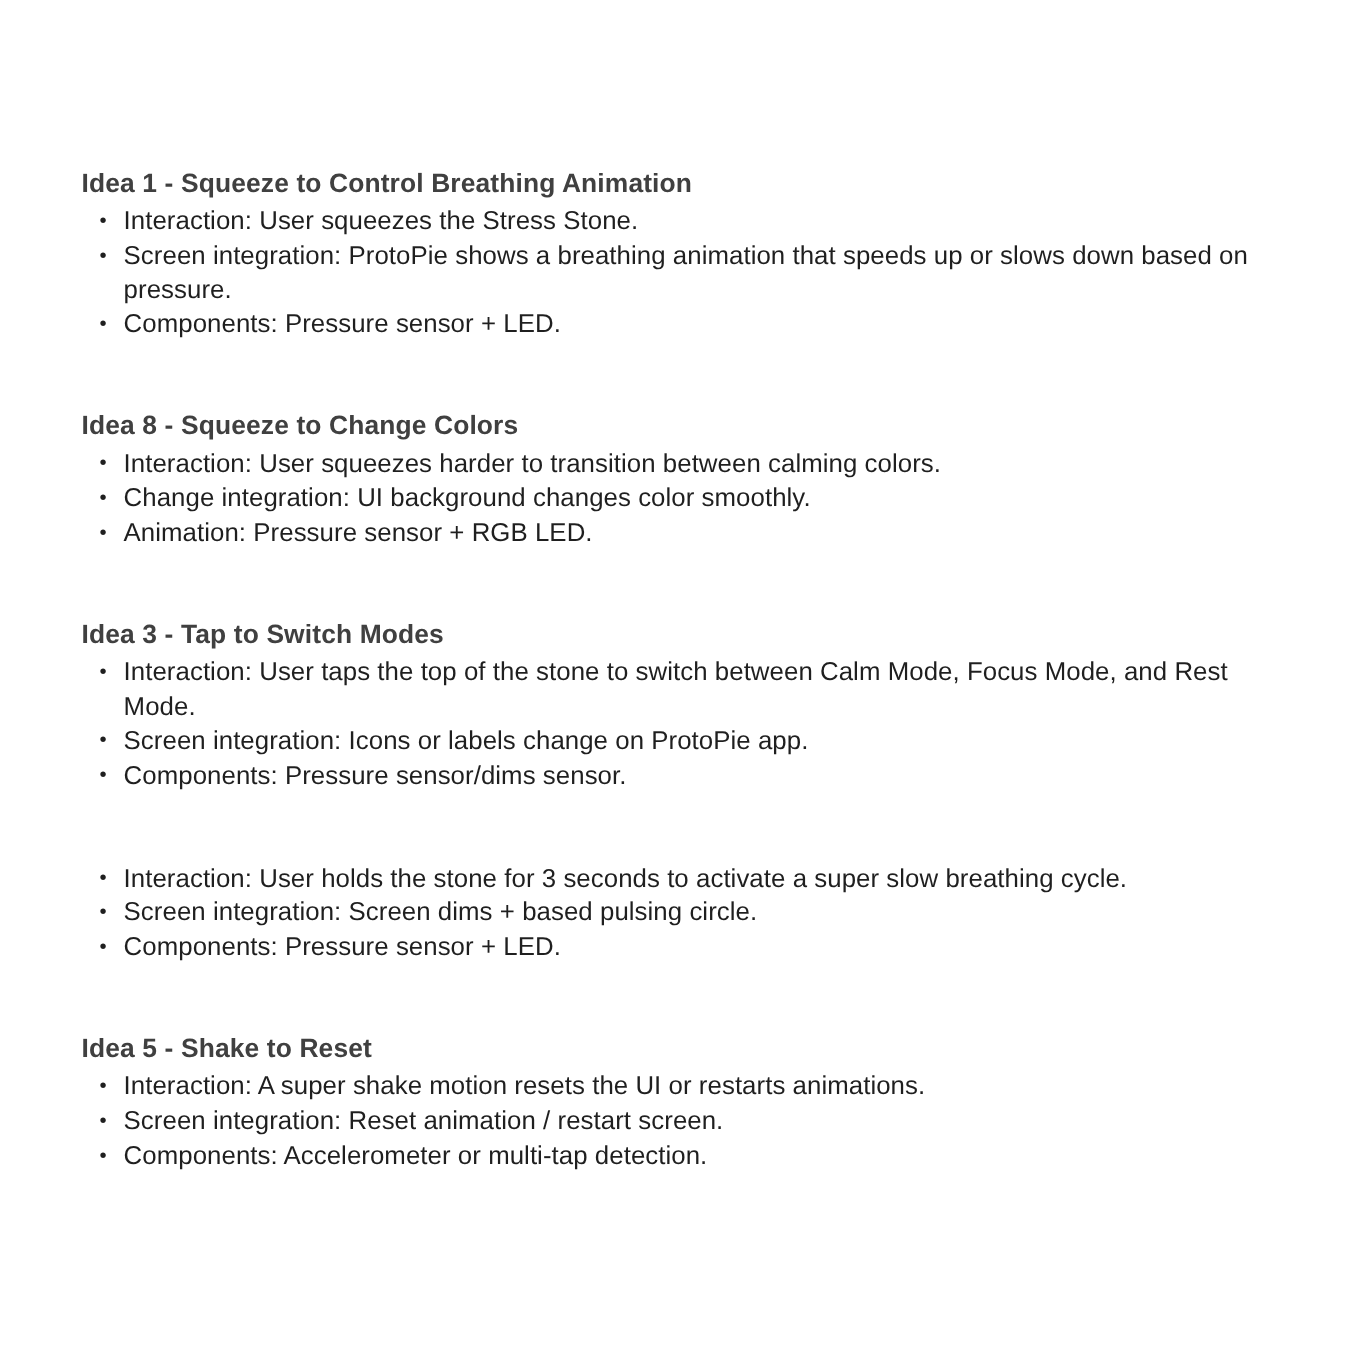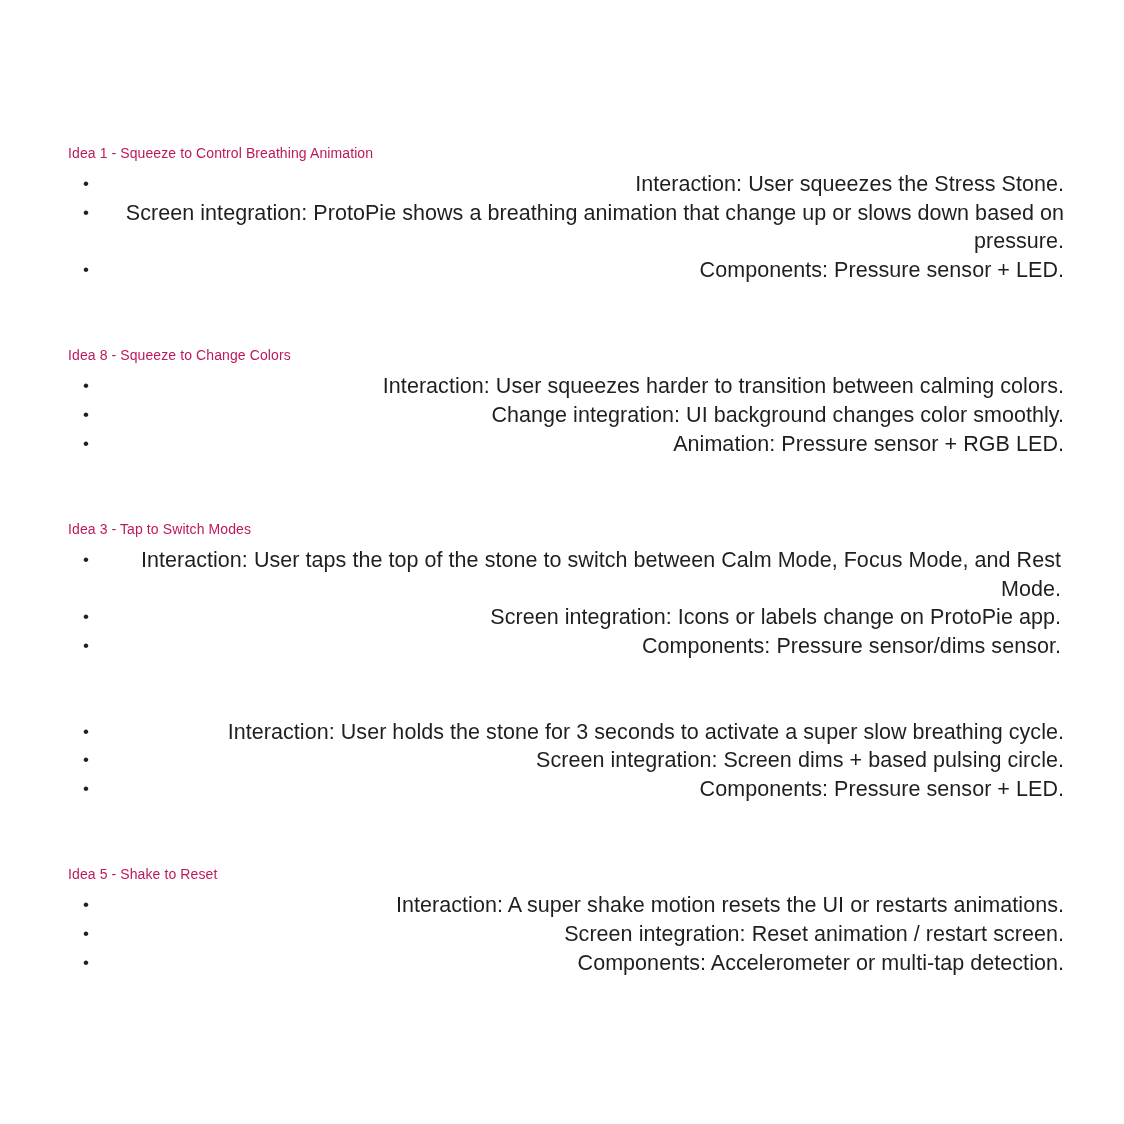--- a/index.html
+++ b/index.html
@@ -26,24 +26,24 @@
   }
 
   .idea-block {
     margin: 0 0 57px 0;
   }
   .idea-block:last-child {
     margin-bottom: 0;
   }
 
   .idea-heading {
-    font-size: 14px;
+    font-size: 22px;
     line-height: 28px;
-    font-weight: 400;
-    color: #be185d;
+    font-weight: 700;
+    color: #404040;
     margin: 0 0 3px 0;
     letter-spacing: 0.1px;
     white-space: nowrap;
   }
 
   .bullet-list {
     list-style: none;
     margin: 0;
     padding: 0;
   }
@@ -67,42 +67,41 @@
     width: 14px;
     text-align: left;
     font-size: 17px;
     line-height: 28.6px;
     color: #1f1f1f;
     user-select: none;
   }
 
   .bullet-text {
     display: block;
-    text-align: right;
   }
 
   
   .idea-block[data-idx="0"] .bullet-item { max-width: 978px; }
   .idea-block[data-idx="2"] .bullet-item { max-width: 958px; }
 </style>
 </head>
 <body style="background: rgb(255, 255, 255); color: rgb(31, 31, 31);">
 
 <div class="page">
   <div id="ideas-root">
       <div class="idea-block" data-idx="0">
         <div class="idea-heading">Idea 1 - Squeeze to Control Breathing Animation</div>
         <ul class="bullet-list">
           <li class="bullet-item">
             <span class="bullet-dot">•</span>
             <span class="bullet-text">Interaction: User squeezes the Stress Stone.</span>
           </li>
           <li class="bullet-item">
             <span class="bullet-dot">•</span>
-            <span class="bullet-text">Screen integration: ProtoPie shows a breathing animation that change up or slows down based on pressure.</span>
+            <span class="bullet-text">Screen integration: ProtoPie shows a breathing animation that speeds up or slows down based on pressure.</span>
           </li>
           <li class="bullet-item">
             <span class="bullet-dot">•</span>
             <span class="bullet-text">Components: Pressure sensor + LED.</span>
           </li>
         </ul>
       </div>
       <div class="idea-block" data-idx="1">
         <div class="idea-heading">Idea 8 - Squeeze to Change Colors</div>
         <ul class="bullet-list">

